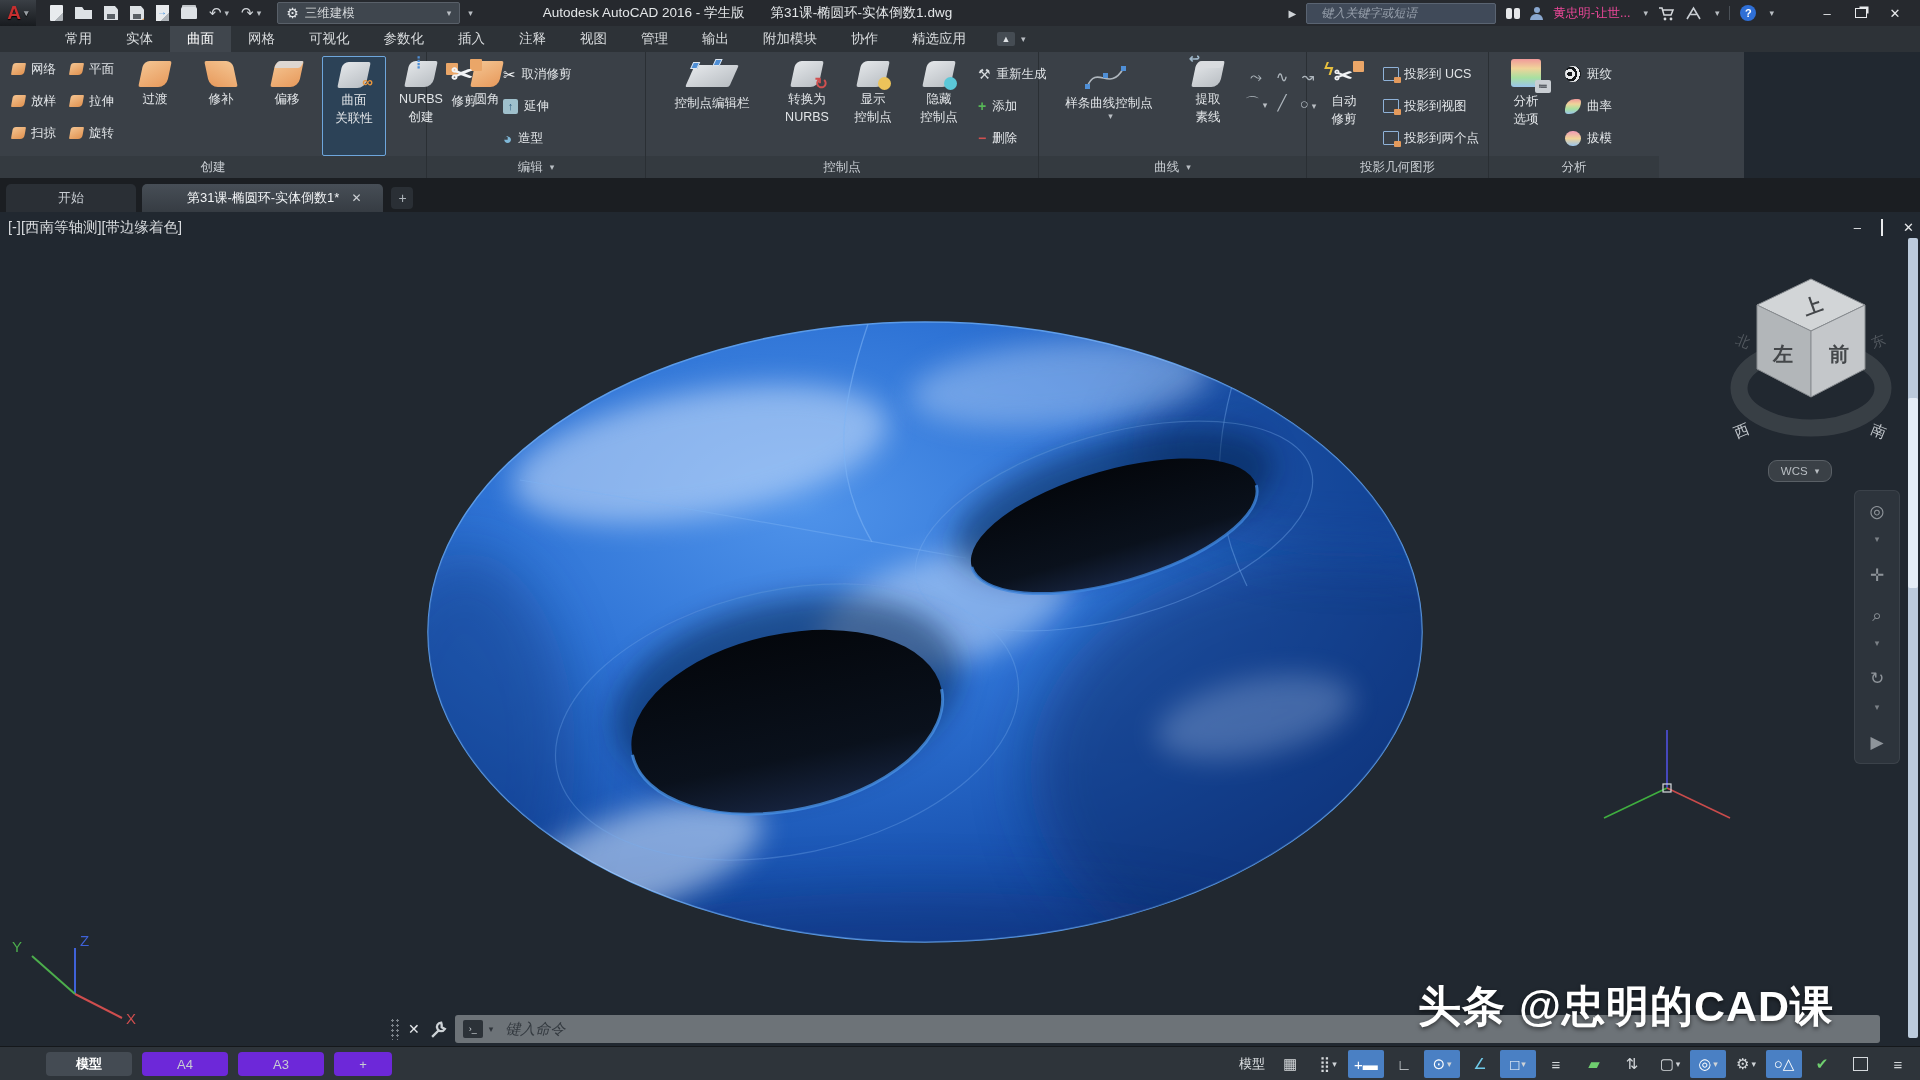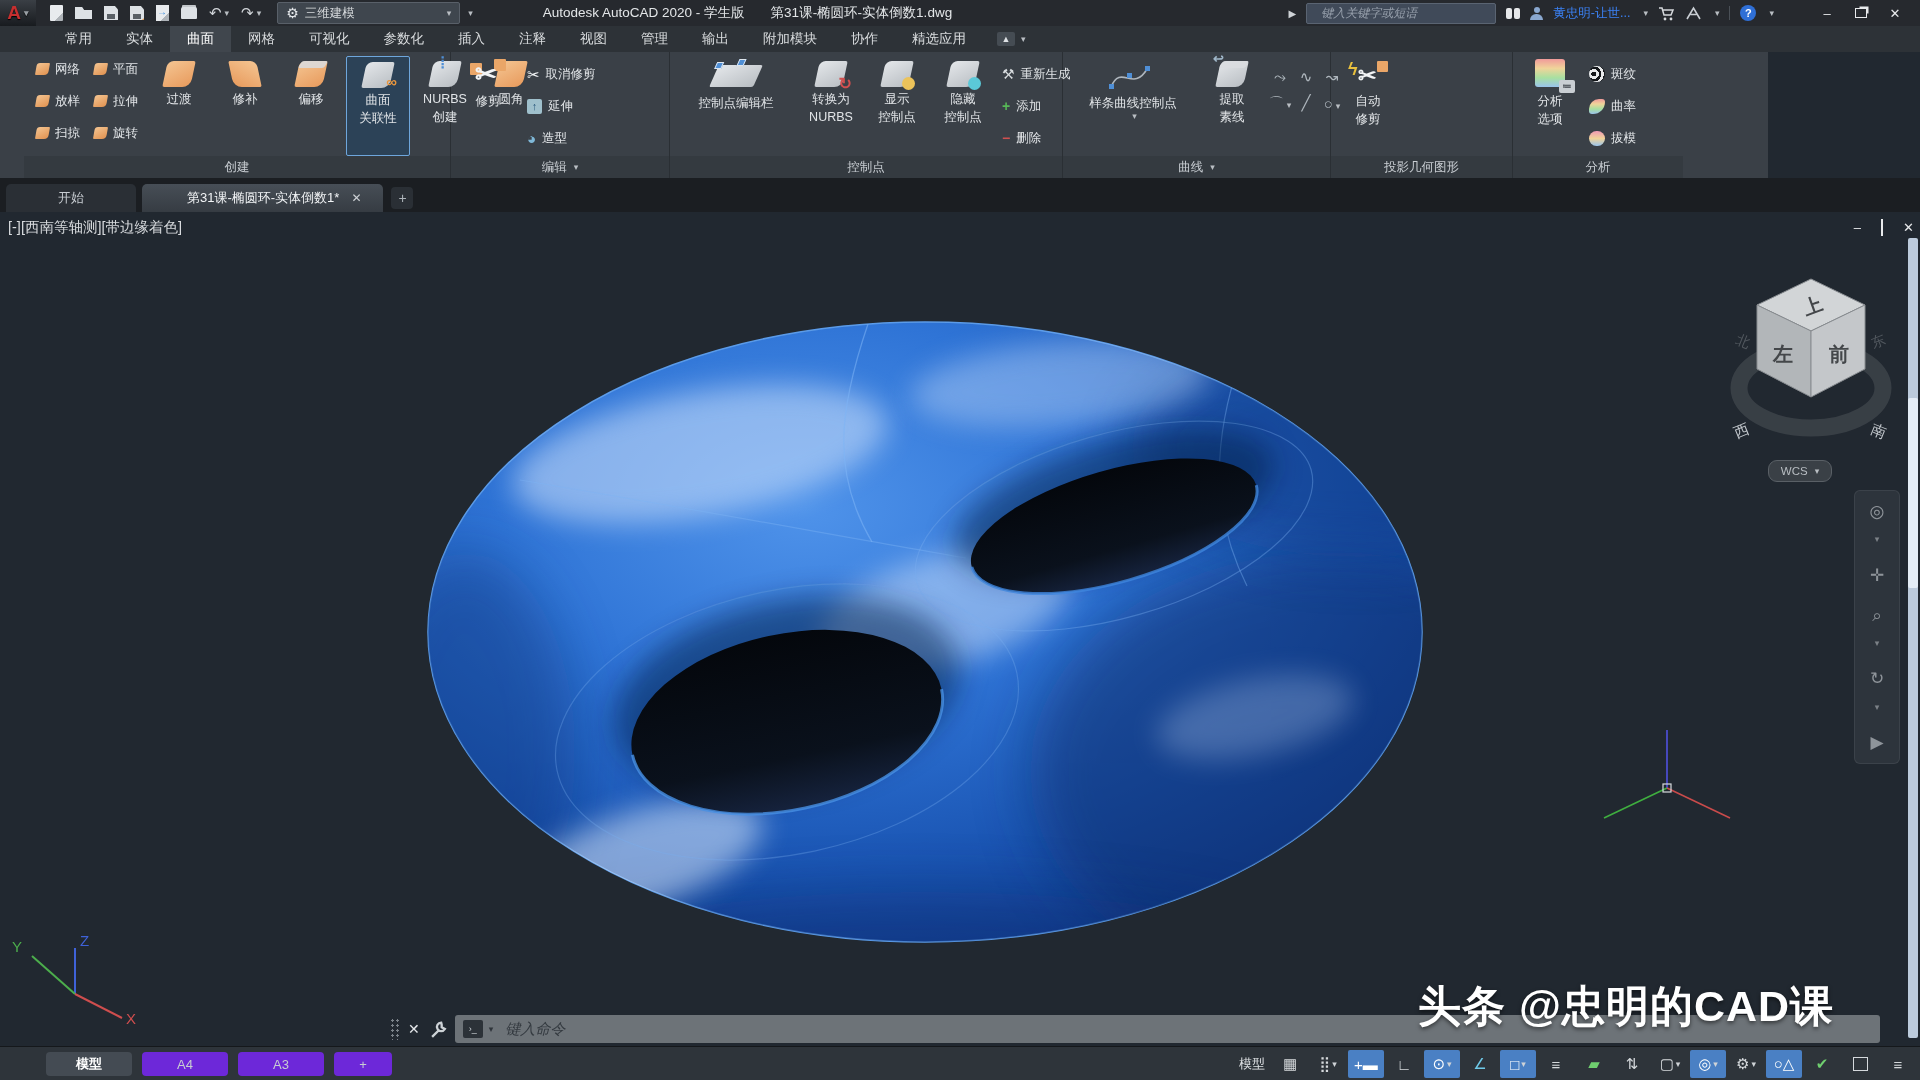--- a/index.html
+++ b/index.html
@@ -27,36 +27,36 @@
   .gear{color:#e4e7ea;font-size:14px;}
   .titles{display:flex;gap:26px;margin-left:70px;font-size:13.5px;color:#e3e6e8;white-space:nowrap;}
   .t-right{display:flex;align-items:center;margin-left:auto;gap:10px;padding-right:8px;}
   .playtri{color:#cfd3d7;font-size:10px;}
   .searchbox{width:160px;height:19px;background:#404a59;border:1px solid #5a6472;border-radius:2px;
              display:flex;align-items:center;padding:0 14px;font-style:italic;font-size:12px;color:#97a0ac;}
   .binoc{width:6px;height:11px;background:#e6e8ea;border-radius:2px;box-shadow:8px 0 0 #e6e8ea;margin-right:8px;}
   .usr{width:13px;height:13px;position:relative;}
   .usr::before{content:"";position:absolute;left:3.5px;top:0;width:6px;height:6px;border-radius:50%;background:#8aa8d0;}
   .usr::after{content:"";position:absolute;left:0;bottom:0;width:13px;height:6px;border-radius:6px 6px 0 0;background:#8aa8d0;}
-  .uname{font-size:12.5px;color:#3b82f6;}
+  .uname{font-size:12.5px;color:#ec4899;}
   .vsep{width:1px;height:14px;background:#4a5057;}
   .helpq{width:16px;height:16px;border-radius:50%;background:#2f6fd6;color:#fff;font-size:11px;font-weight:bold;
          display:flex;align-items:center;justify-content:center;}
   .winbtns{display:flex;gap:0;margin-left:26px;}
   .wb{width:34px;height:26px;display:flex;align-items:center;justify-content:center;color:#e8eaec;font-size:13px;}
   .resico{width:10px;height:8px;border:1.5px solid #e8eaec;box-shadow:3px -3px 0 -1.5px #e8eaec;}
   
   .menubar{position:absolute;left:0;top:26px;width:1920px;height:26px;background:#2d3237;display:flex;
            align-items:stretch;padding-left:48px;font-size:13.5px;}
   .rtab{display:flex;align-items:center;padding:0 17px;color:#d9dcde;}
   .rtab.active{background:#40464d;color:#fff;}
   .ic-btn{display:flex;align-items:center;margin-left:14px;gap:3px;color:#c9ced3;font-size:11px;}
   .ic-box{width:18px;height:14px;background:#454c53;border-radius:2px;display:flex;align-items:center;justify-content:center;font-size:9px;color:#dfe3e6;}
   
-  .ribbon{position:absolute;left:0;top:52px;width:1744px;height:126px;background:#3a4047;display:flex;padding-left:24px;}
+  .ribbon{position:absolute;left:0;top:52px;width:1744px;height:126px;background:#3a4047;display:flex;}
   .panel{position:relative;height:126px;border-right:1px solid #2a2f34;display:flex;flex-direction:column;}
   .pbody{flex:1;display:flex;align-items:stretch;padding:4px 6px 0 6px;gap:4px;}
   .plabel{height:22px;background:#343a40;display:flex;align-items:center;justify-content:center;
           font-size:12.5px;color:#c9ced3;gap:4px;}
   .bigbtn{display:flex;flex-direction:column;align-items:center;justify-content:flex-start;
           padding:3px 5px 0 5px;min-width:52px;border-radius:2px;}
   .bigbtn .lbl{font-size:12.5px;line-height:15px;color:#e2e5e8;text-align:center;margin-top:3px;white-space:nowrap;}
   .bigbtn.hl{border:1px solid #6ea6dc;background:#2c4257;}
   .smallcol{display:flex;flex-direction:column;justify-content:space-around;padding:2px 4px;}
   .smbtn{display:flex;align-items:center;gap:6px;font-size:12.5px;color:#e2e5e8;height:22px;white-space:nowrap;}
@@ -170,21 +170,21 @@
       <span class="qi">↶<span class="caret">▾</span></span>
       <span class="qi">↷<span class="caret">▾</span></span>
     </div>
     <div class="ws-pill">
       <span class="gear">⚙</span>
       <span style="flex:1">三维建模</span>
       <span class="caret">▾</span>
     </div>
     <span class="caret" style="margin-left:8px;">▾</span>
     <div class="titles">
-      <span>Autodesk AutoCAD 2020 - 学生版</span>
+      <span>Autodesk AutoCAD 2016 - 学生版</span>
       <span>第31课-椭圆环-实体倒数1.dwg</span>
     </div>
     <div class="t-right">
       <span class="playtri">▶</span>
       <div class="searchbox">
         <span>键入关键字或短语</span>
       </div>
       <span class="binoc"></span>
       <span class="usr"></span>
       <span class="uname">黄忠明-让世...</span>
@@ -448,20 +448,34 @@
     <div class="panel" style="width:181px;">
       <div class="pbody">
         <div class="bigbtn">
           <span style="position:relative;width:40px;height:32px;">
             <span class="ovl" style="left:0;top:0;color:#e8c03e;font-size:18px;">ϟ</span>
             <span class="orangesq" style="position:absolute;right:0;top:2px;width:11px;height:11px;"></span>
             <span class="scis ovl" style="left:10px;top:4px;font-size:22px;">✂</span>
           </span>
           <span class="lbl">自动</span>
           <span class="lbl">修剪</span>
+        </div>
+        <div class="smallcol">
+          <div class="minirow">
+            <span class="pj"></span>
+            <span>投影到 UCS</span>
+          </div>
+          <div class="minirow">
+            <span class="pj"></span>
+            <span>投影到视图</span>
+          </div>
+          <div class="minirow">
+            <span class="pj"></span>
+            <span>投影到两个点</span>
+          </div>
         </div>
       </div>
       <div class="plabel">
           <span>投影几何图形</span>
         </div>
     </div>
 
     <div class="panel" style="width:170px;border-right:none;">
       <div class="pbody">
         <div class="bigbtn">

